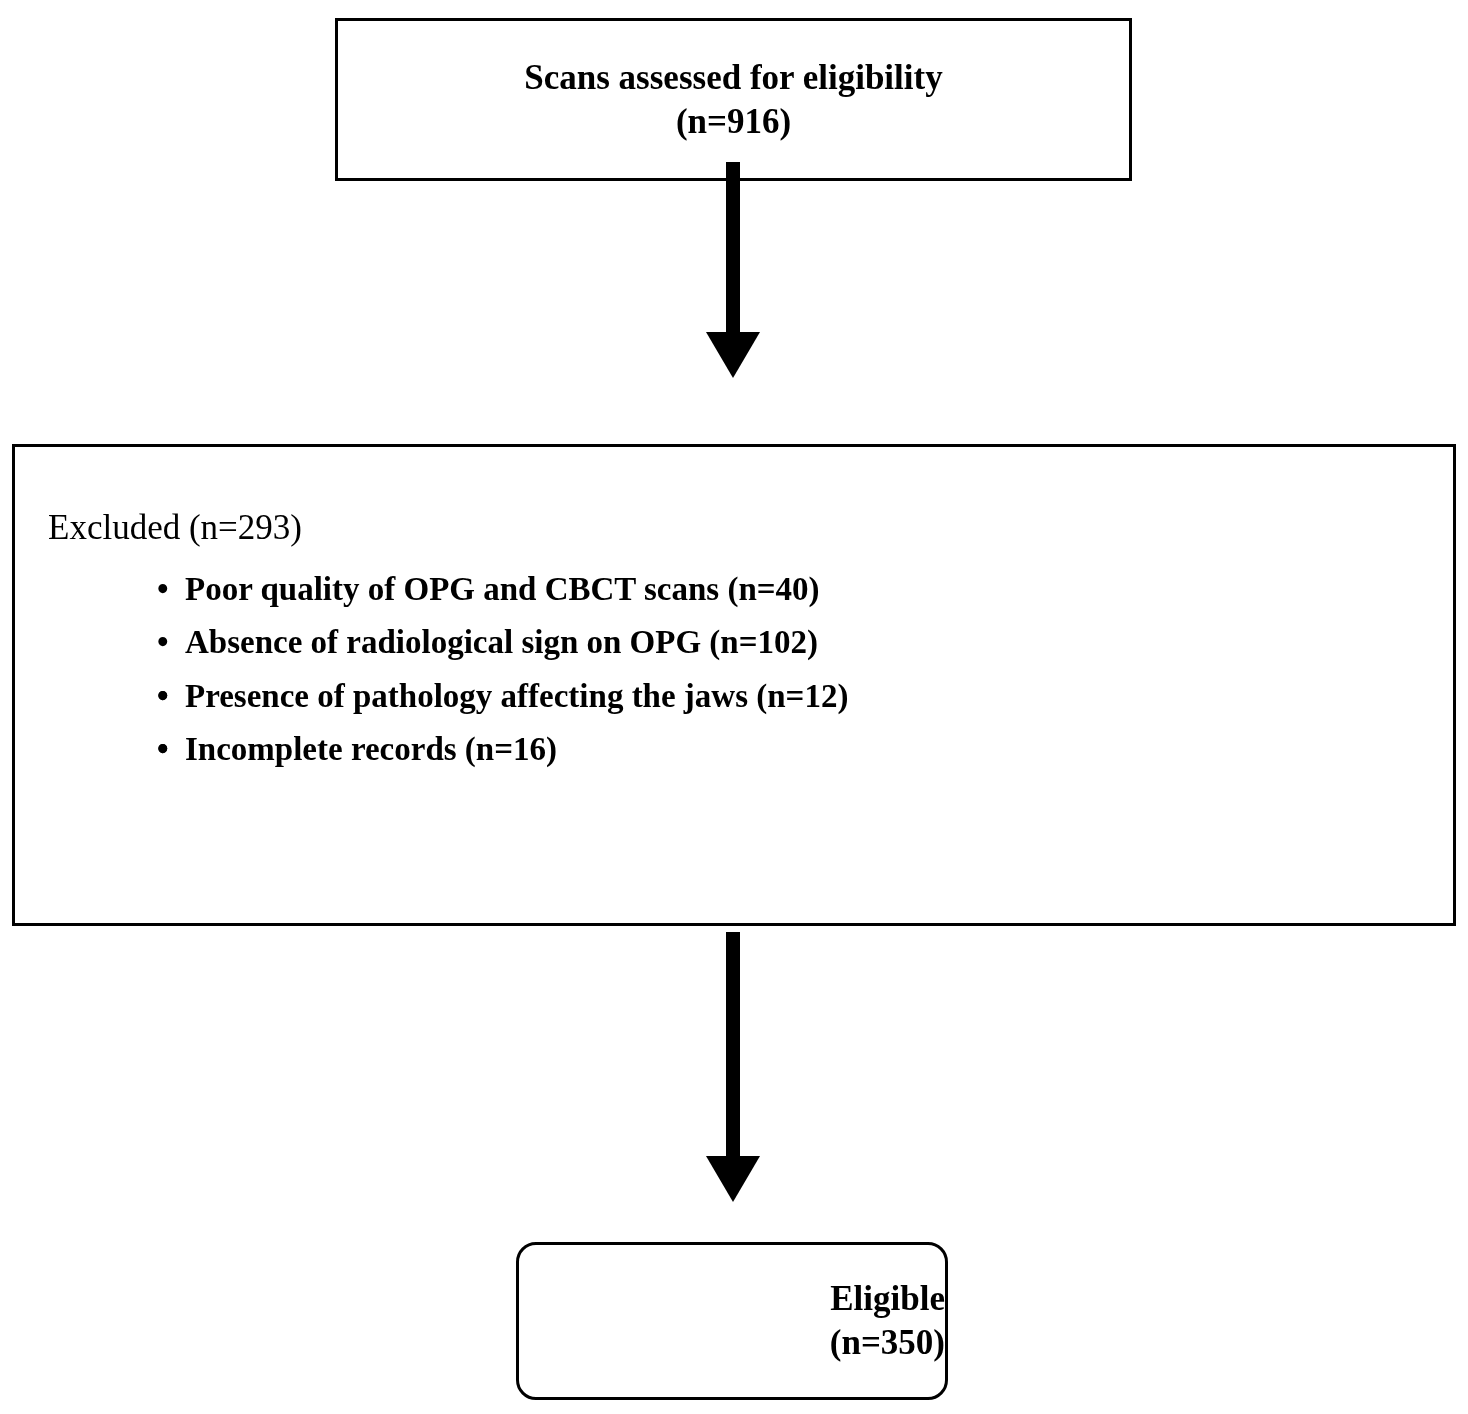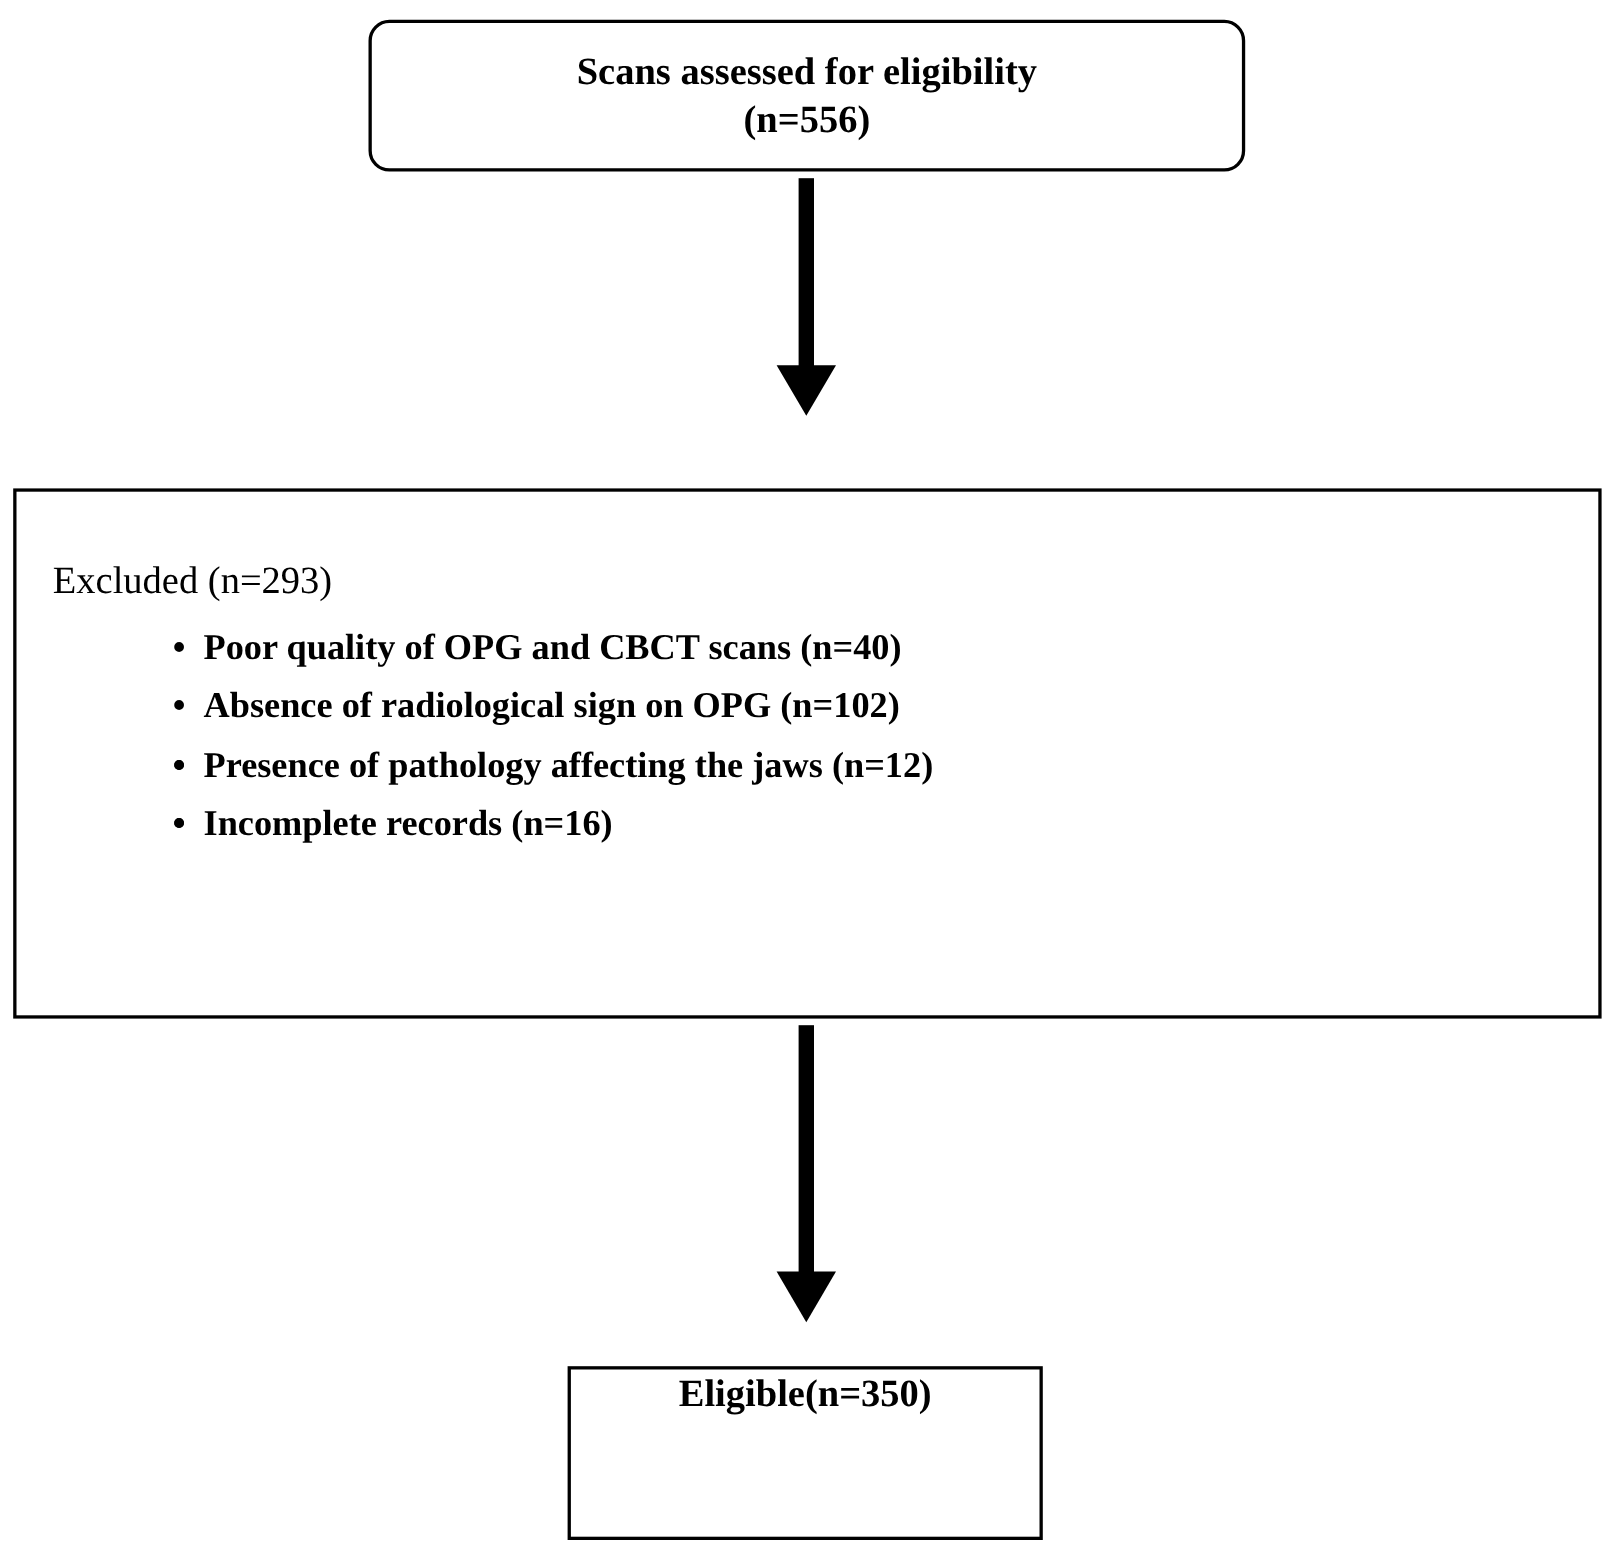--- a/index.html
+++ b/index.html
@@ -27,45 +27,45 @@
     position: absolute;
     box-sizing: border-box;
     border: 3px solid #000000;
     background: #ffffff;
   }
 
   .box-top {
     left: 335px;
     top: 18px;
     width: 797px;
-    height: 138px;
+    height: 163px;
     display: flex;
     flex-direction: column;
     align-items: center;
     justify-content: center;
-    border-radius: 19px;
   }
 
   .box-excluded {
     left: 12px;
     top: 444px;
     width: 1444px;
     height: 482px;
     padding: 60px 0 0 0;
   }
 
   .box-eligible {
     left: 516px;
     top: 1242px;
     width: 432px;
     height: 158px;
     display: flex;
-    flex-direction: row;
-    align-items: flex-start;
+    flex-direction: column;
+    align-items: flex-end;
     justify-content: center;
+    border-radius: 20px;
   }
 
   .title-line {
     font-weight: bold;
     font-size: 35px;
     line-height: 1.25;
     text-align: center;
     white-space: nowrap;
   }
 
@@ -138,21 +138,21 @@
   .arrow-2 .shaft { height: 230px; }
   .arrow-2 .head { top: 224px; }
 </style>
 </head>
 <body>
 
 <div class="flow">
 
   <div class="box box-top">
     <div class="title-line">Scans assessed for eligibility</div>
-    <div class="title-line">(n=556)</div>
+    <div class="title-line">(n=916)</div>
   </div>
 
   <div class="arrow arrow-1">
     <div class="shaft"></div>
     <div class="head"></div>
   </div>
 
   <div class="box box-excluded">
     <div class="excluded-head">Excluded (n=293)</div>
     <ul class="excluded-list">

